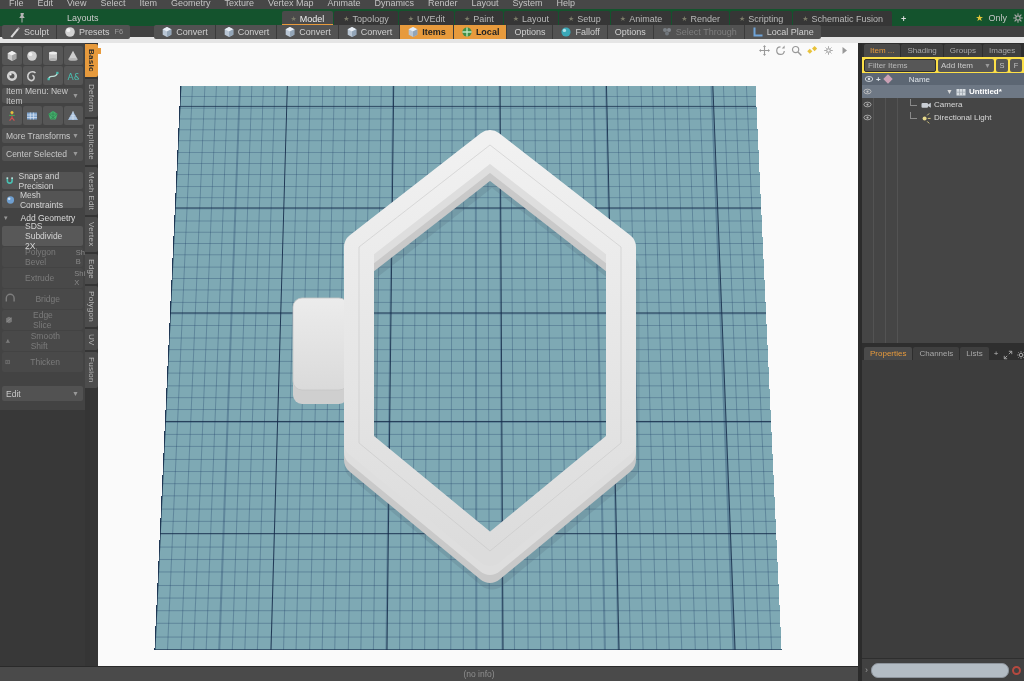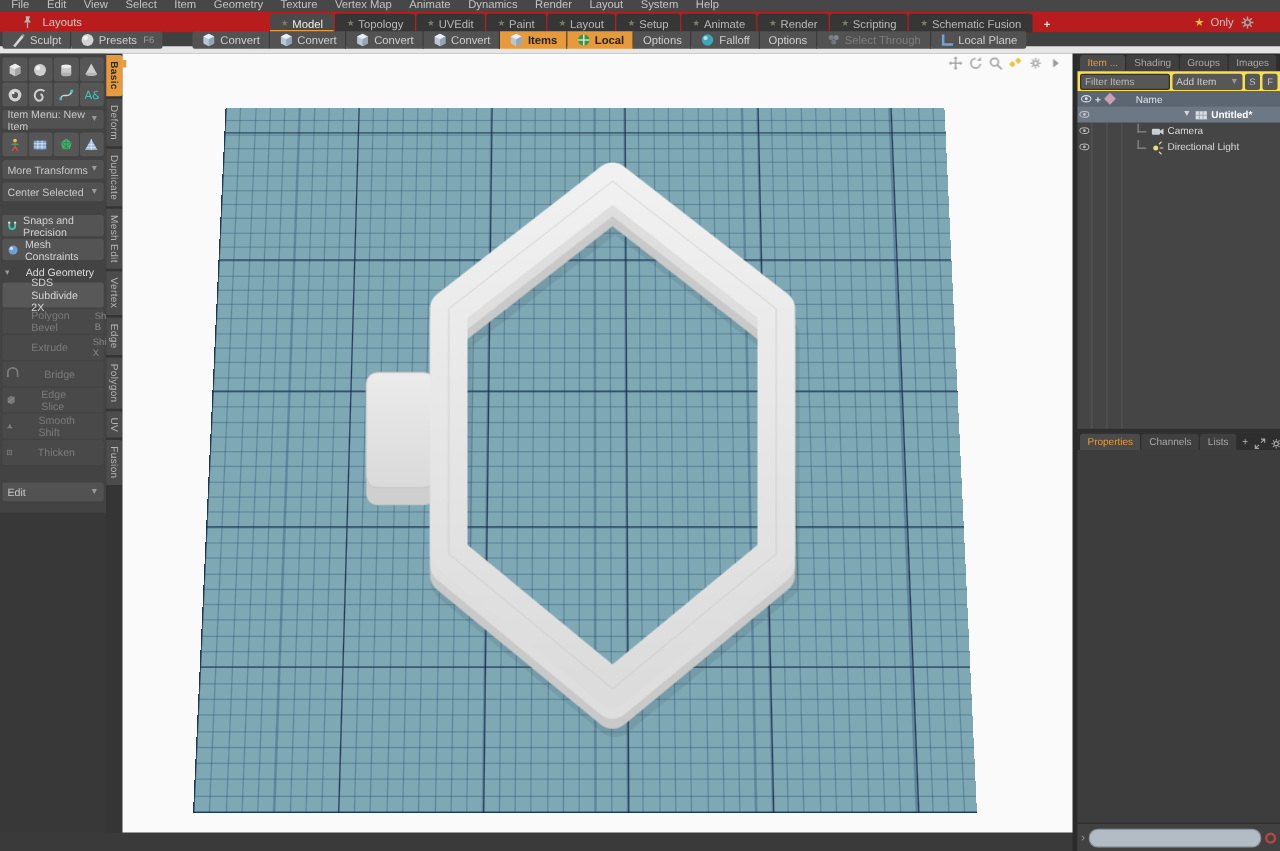--- a/index.html
+++ b/index.html
@@ -4,21 +4,21 @@
 <style>
   * { margin:0; padding:0; box-sizing:border-box; }
   html,body { width:1024px; height:681px; overflow:hidden; }
   body { font-family:"Liberation Sans","DejaVu Sans",sans-serif; background:#3a3a3a; color:#c6c6c6; font-size:9px; }
 
   
   .menubar { height:9px; background:#474747; overflow:hidden; display:flex; padding-left:2px; }
   .menubar span { line-height:14px; margin-top:-4px; padding:0 7px; color:#c3c3c3; font-size:9px; white-space:nowrap; }
 
   
-  .layouts-row { height:17px; background:#b91c1c; display:flex; align-items:flex-end; padding:0 20px 0 8px; }
+  .layouts-row { height:17px; background:#14532d; display:flex; align-items:flex-end; padding:0 0 0 8px;gap:33px; }
   .pin { width:12px; height:12px; margin:0 6px 2px 8px; }
   .layouts-label { color:#c9c9c9; margin-bottom:3px; }
   .ws-tabs { display:flex; margin-left:150px; align-items:flex-end; }
   .ws-tab { display:flex; align-items:center; gap:3px; height:15px; padding:0 9px; background:#363636; margin-right:1px; border-radius:2px 2px 0 0; color:#b9b9b9; white-space:nowrap; }
   .ws-tab .tabstar { color:#7c7c6a; font-size:7px; }
   .ws-tab.active { background:#4a4a4a; color:#efefef; box-shadow:inset 0 -2px 0 #e79a3c;justify-content:flex-end; }
   .ws-tab.plus { padding:0 8px; font-weight:bold; color:#ddd; background:transparent; }
   .ws-right { margin-left:auto; display:flex; align-items:center; gap:5px; margin-bottom:2px; }
   .ws-right .onlystar { color:#e3c73a; font-size:9px; }
   .icon12 { width:12px; height:12px; display:inline-block; }
@@ -525,20 +525,23 @@
               <circle cx="6" cy="6" r="2" fill="none" stroke="#999" stroke-width="1.1"></circle>
               <path d="M6 1.4v1.8M6 8.8v1.8M1.4 6h1.8M8.8 6h1.8M2.8 2.8L4 4M8 8l1.2 1.2M9.2 2.8L8 4M4 8L2.8 9.2" stroke="#999" stroke-width="1"></path>
             </svg>
           <svg class="icon12" viewBox="0 0 11 11">
               <path d="M3.5 2l4.5 3.5L3.5 9z" fill="#999"></path>
             </svg>
         </div>
       </div>
     </div>
 
+    <div class="statusbar">
+      <span>(no info)</span>
+    </div>
   </div>
 
   <div class="right-panel">
     <div class="rp-tabs">
       <div class="rp-tab active">Item ...</div>
       <div class="rp-tab">Shading</div>
       <div class="rp-tab">Groups</div>
       <div class="rp-tab">Images</div>
       <div class="rp-tab plus">+</div>
 

